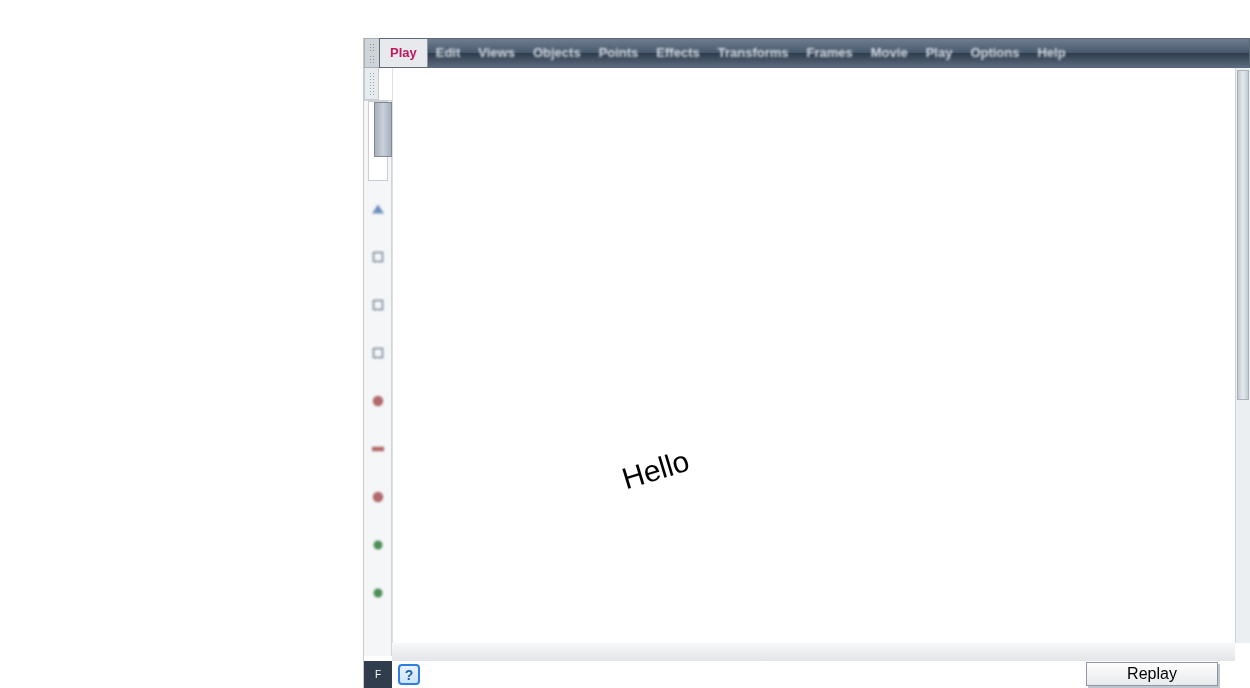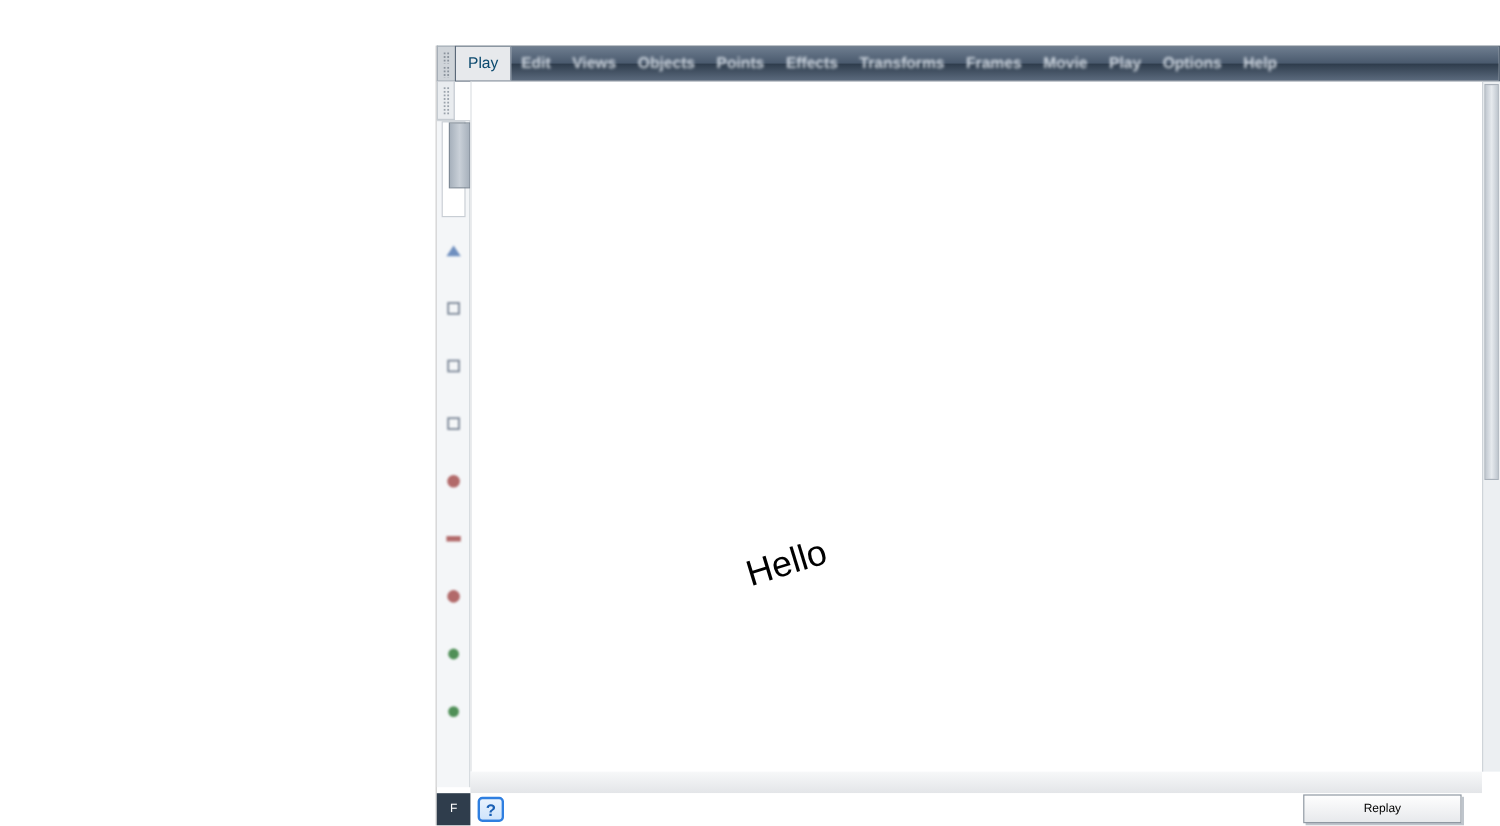--- a/index.html
+++ b/index.html
@@ -45,24 +45,24 @@
       font-size: 13px;
       padding: 0 10px 0 8px;
       line-height: 28px;
       filter: blur(1.2px);
       opacity: .9;
       font-weight: 600;
       white-space: nowrap;
     }
     .menubar .menu-item.play {
       background: #e7e9ec;
-      color: #0c4a6e;
+      color: #be185d;
       filter: none;
       opacity: 1;
-      font-weight: 400;
+      font-weight: 700;
       border-right: 1px solid #8a95a3;
       padding: 0 10px;
     }
 
     
     .menu-gutter {
       position: absolute;
       left: 0; top: 0; width: 15px; height: 30px;
       background:#cfd4d9;
       border:1px solid #a6aeb7; border-right:none;
@@ -152,21 +152,21 @@
       border:2px solid #2f7fe0; border-radius:4px;
       background:linear-gradient(#e9f2fd,#cfe4fb);
       display:flex;align-items:center;justify-content:center;
       color:#1a5fb4; font-weight:bold; font-size:14px;
     }
     .replay-btn{
       position:absolute; right:32px; bottom:2px;
       width:132px; height:24px;
       background:linear-gradient(#fefefe,#e7e9ec);
       border:1px solid #8f98a2;
-      font-size:10px;
+      font-size:16px;
       display:flex; align-items:center; justify-content:center;
       box-shadow: 2px 2px 0 #bfc5cc;
     }
     .status-fill{
       position:absolute; left:28px; right:0; bottom:0; height:27px;
       background:#ffffff;
     }
   </style>
 </head>
 <body>

